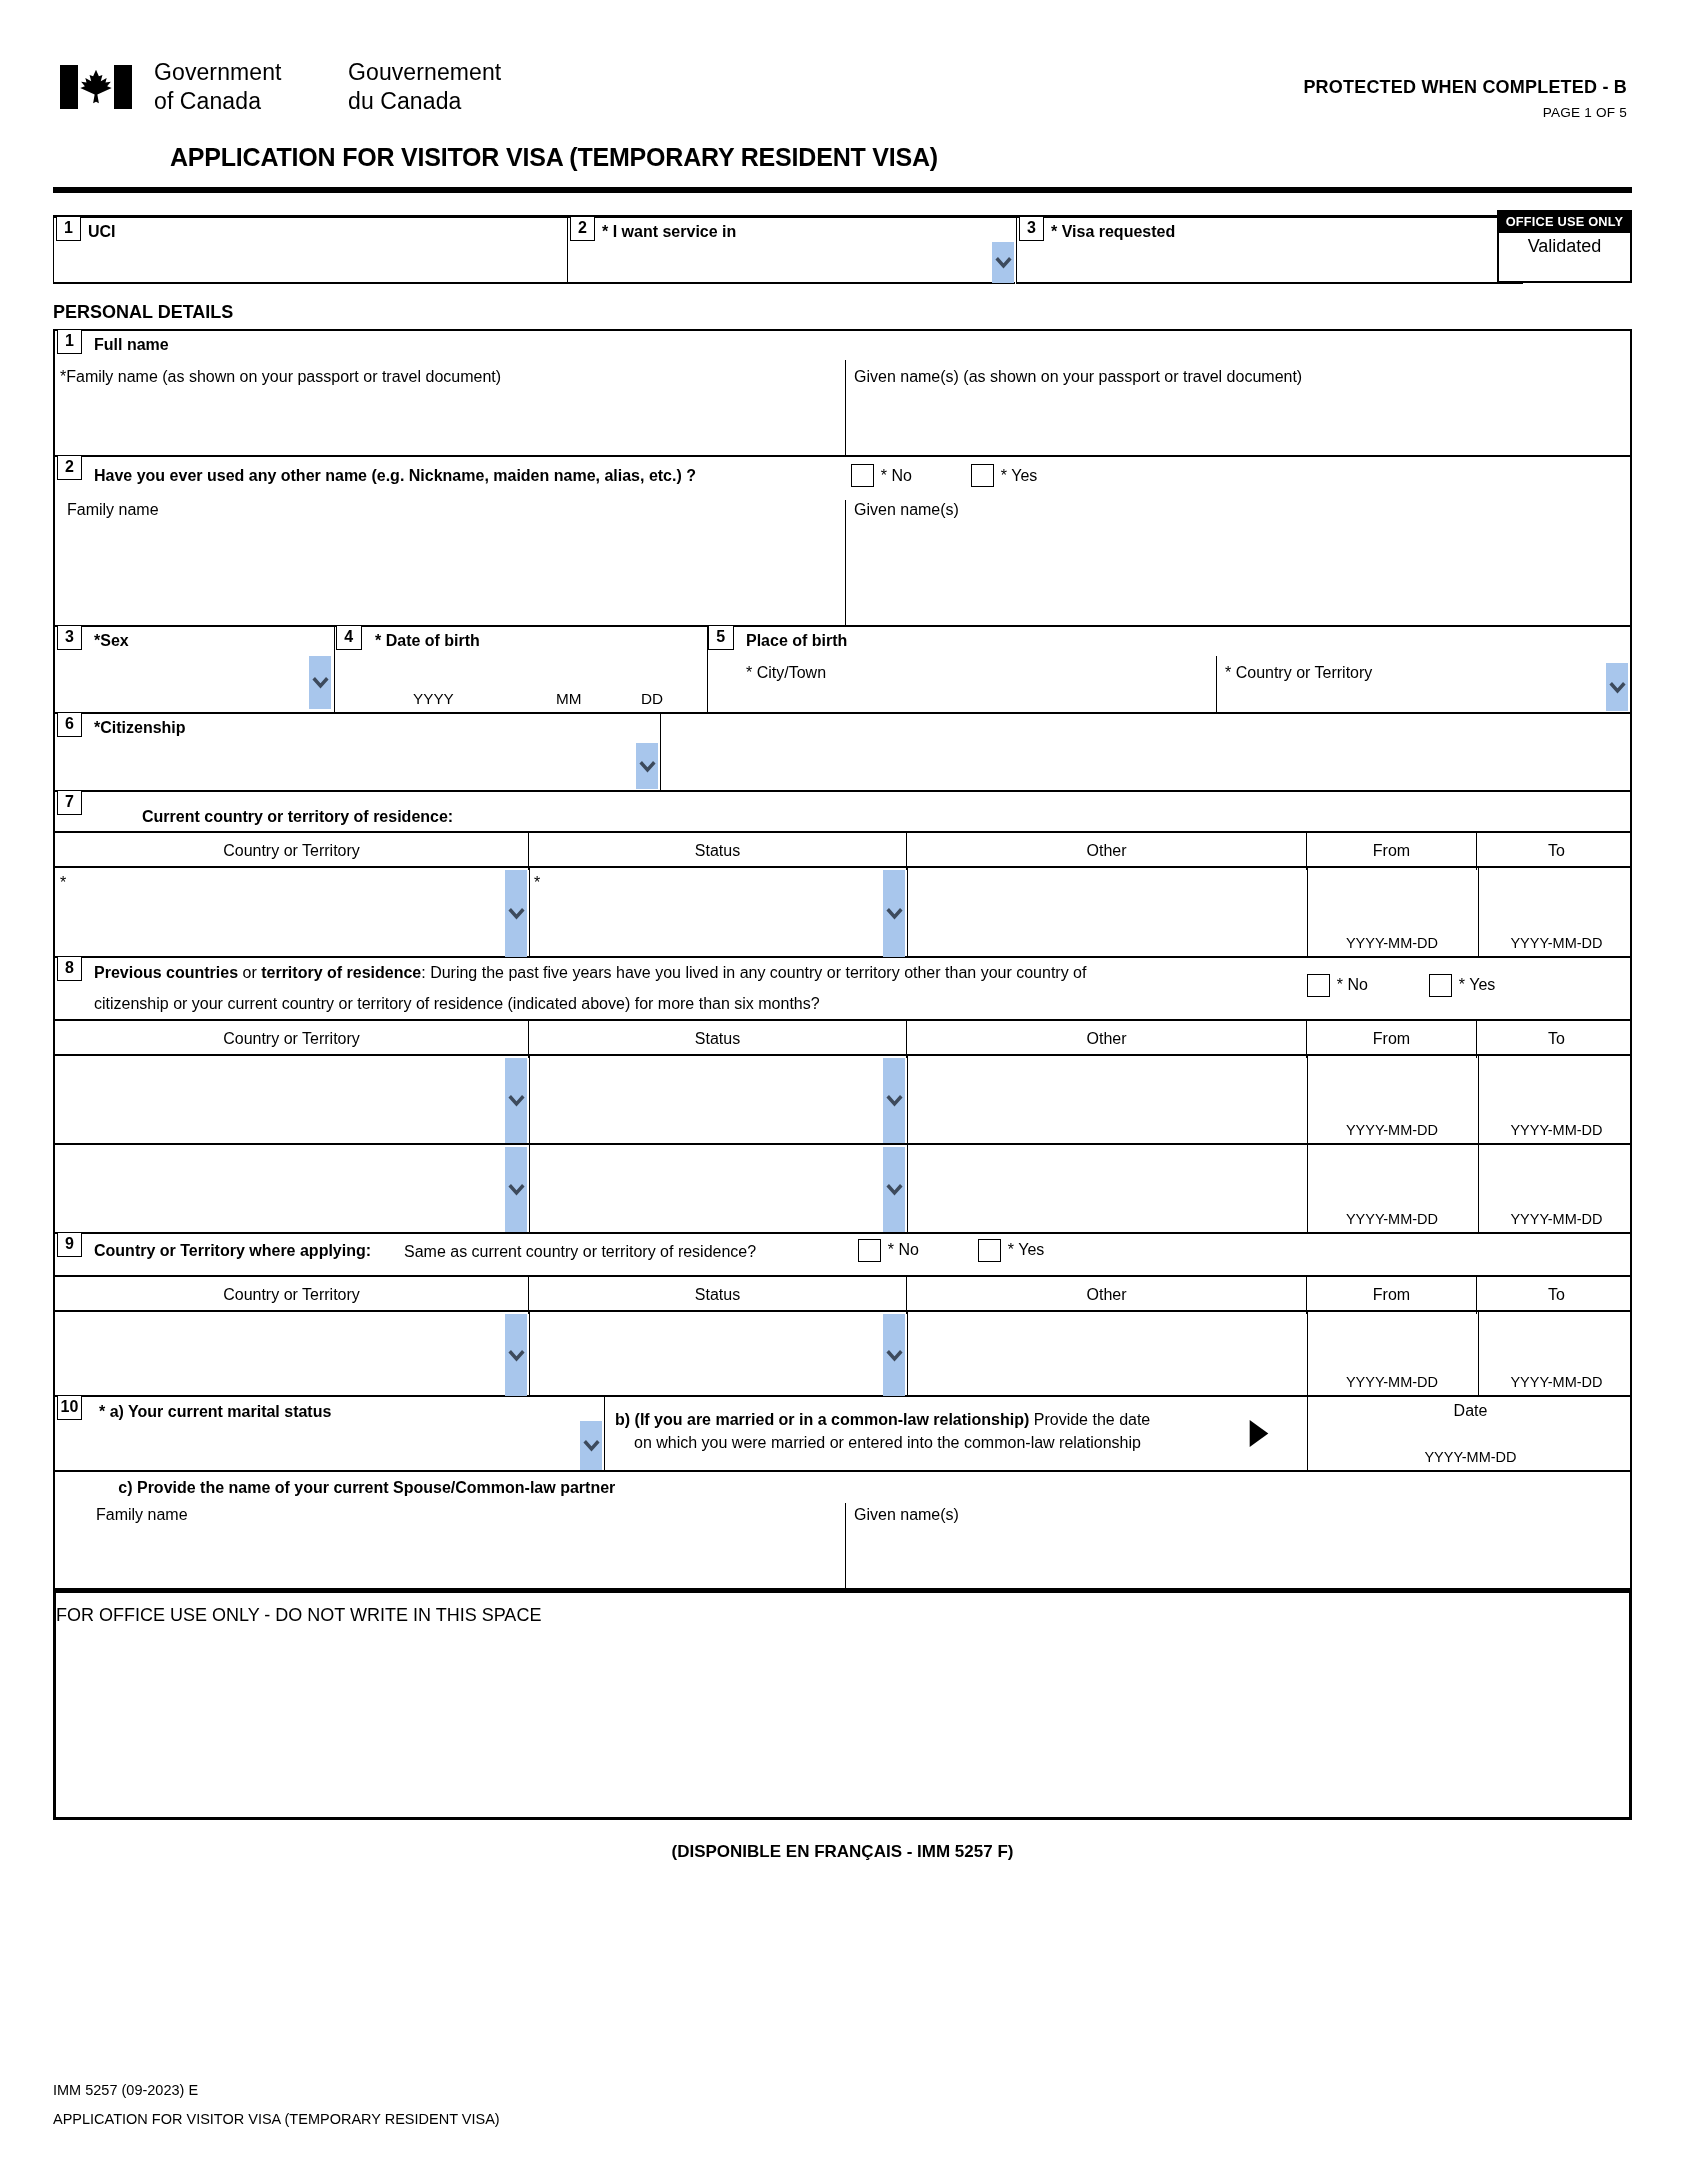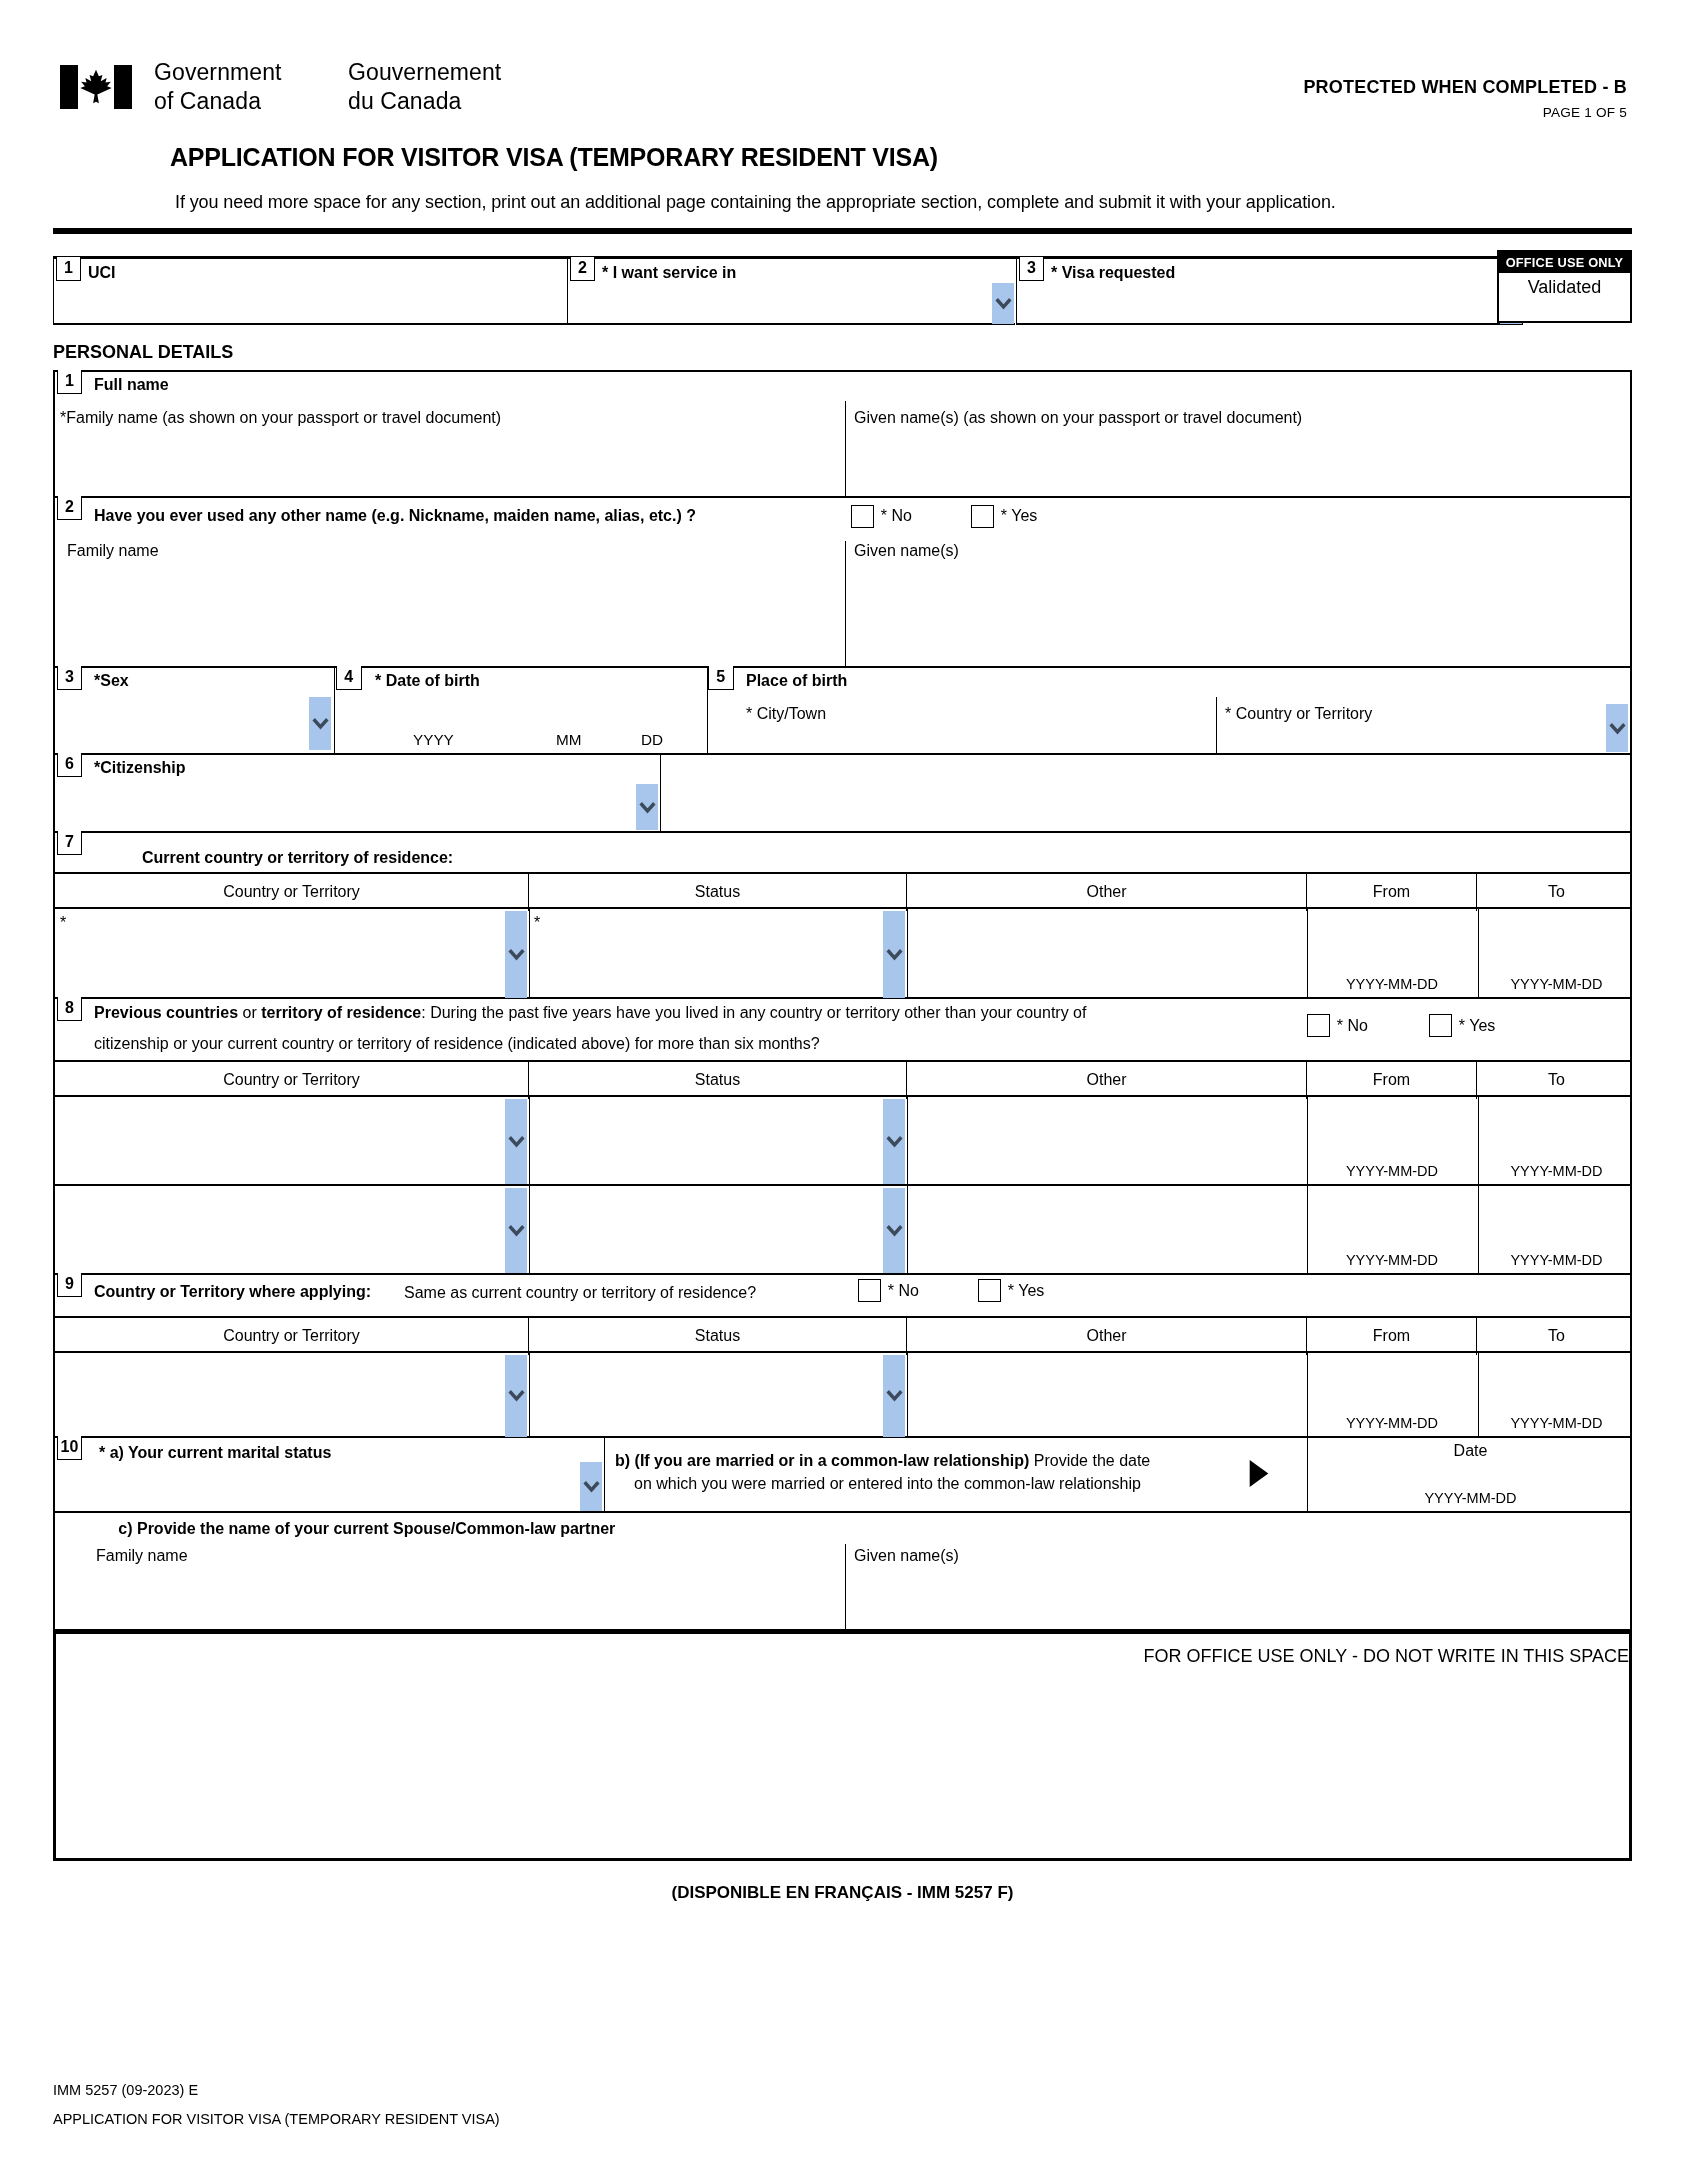--- a/index.html
+++ b/index.html
@@ -107,21 +107,21 @@
 
   .tbl-head { position: relative; height: 37px; border-bottom: 2.6px solid #000; border-top: 2.6px solid #000; }
   .tbl-head .th { position: absolute; top: 0; height: 37px; text-align: center;
                   font-size: 16px; line-height: 36px; }
   .tbl-row { position: relative; }
   .ymd { position: absolute; bottom: 5.1px; font-size: 14.5px; text-align: center; }
   .star { position: absolute; font-size: 16px; }
 
   
   .office-big { border: 3.4px solid #000; margin: 0 53px; height: 230px; position: relative; background:#fff; }
-  .office-big .t { text-align: right; font-size: 18px; padding-top: 12px; }
+  .office-big .t { text-align: left; font-size: 18px; padding-top: 12px; }
 
   .foot1 { text-align: center; font-size: 17px; font-weight: bold; margin-top: 29px; }
   .foot2 { text-align: center; font-size: 17px; font-weight: bold; margin-top: 22px; }
   .footleft { position: absolute; left: 53px; bottom: 47px; font-size: 14.5px; line-height: 29px; }
 </style>
 </head>
 <body>
 
 <div class="page">
 
@@ -150,21 +150,20 @@
       </span>
     </div>
     <div class="protected">
       <div class="p1">PROTECTED WHEN COMPLETED - B</div>
       <div class="p2">PAGE 1 OF 5</div>
     </div>
   </div>
 
   <div class="title-block">
     <div class="form-title">APPLICATION FOR VISITOR VISA (TEMPORARY RESIDENT VISA)</div>
-    <div class="form-sub">If you need more space for any section, print out an additional page containing the appropriate section, complete and submit it with your application.</div>
   </div>
 
   <div class="rule"></div>
 
 
   <div class="rule2"></div>
 
   <div class="wrap" style="margin-top:22px;">
     <div class="strip">
 

